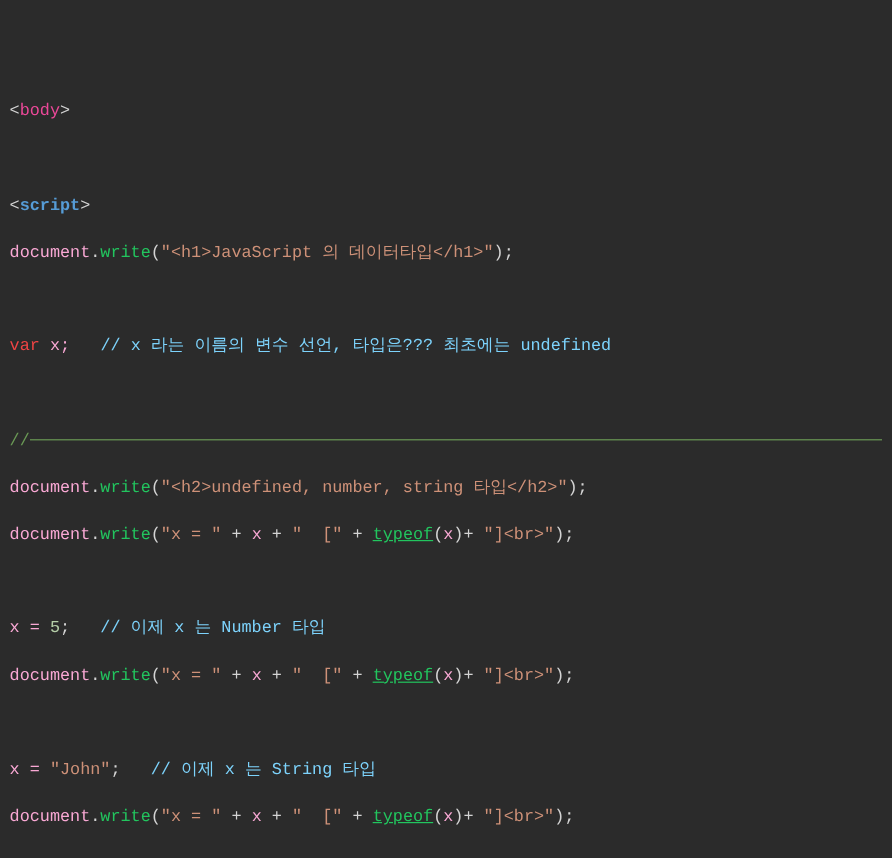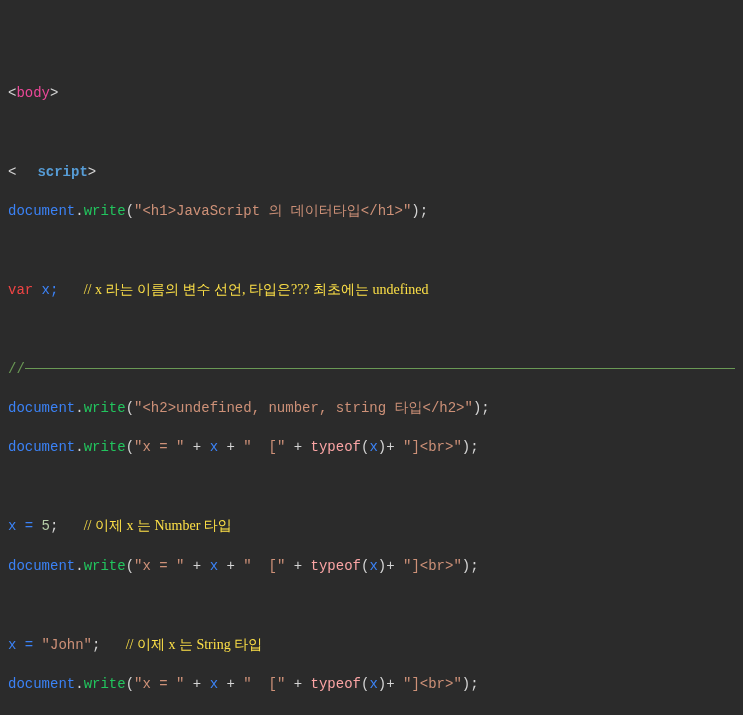--- a/index.html
+++ b/index.html
@@ -9,31 +9,31 @@
     font-size: 14px;
     line-height: 1.4;
     color: #d4d4d4;
     padding: 6px 8px;
     white-space: pre;
     overflow: hidden;
   }
   .line { min-height: 19.6px; }
   .tag-bracket { color: #d4d4d4; }
   .tag-name { color: #ec4899; }
-  .tag-script { color: #569cd6; font-weight: bold; margin-left: 21px; }
-  .ident { color: #3b82f6; }
+  .tag-script { color: #569cd6; font-weight: bold; }
+  .ident { color: #f9a8d4; }
   .dot { color: #d4d4d4; }
   .method { color: #22c55e; }
   .paren { color: #d4d4d4; }
   .string { color: #ce9178; }
   .op { color: #d4d4d4; }
   .keyword { color: #ef4444; }
-  .keyword-typeof { color: #fca5a5; }
+  .keyword-typeof { color: #22c55e; text-decoration: underline; }
   .number { color: #b5cea8; }
-  .comment { color: #fde047; font-family: Liberation Serif, serif; }
+  .comment { color: #7dd3fc; }
   .semic { color: #d4d4d4; }
   .hr-line {
     color: #6a9955;
     overflow: hidden;
     display: block;
   }
   .hr-line .dash {
     display: inline-block;
     border-top: 1px solid #6a9955;
     width: 720px;

